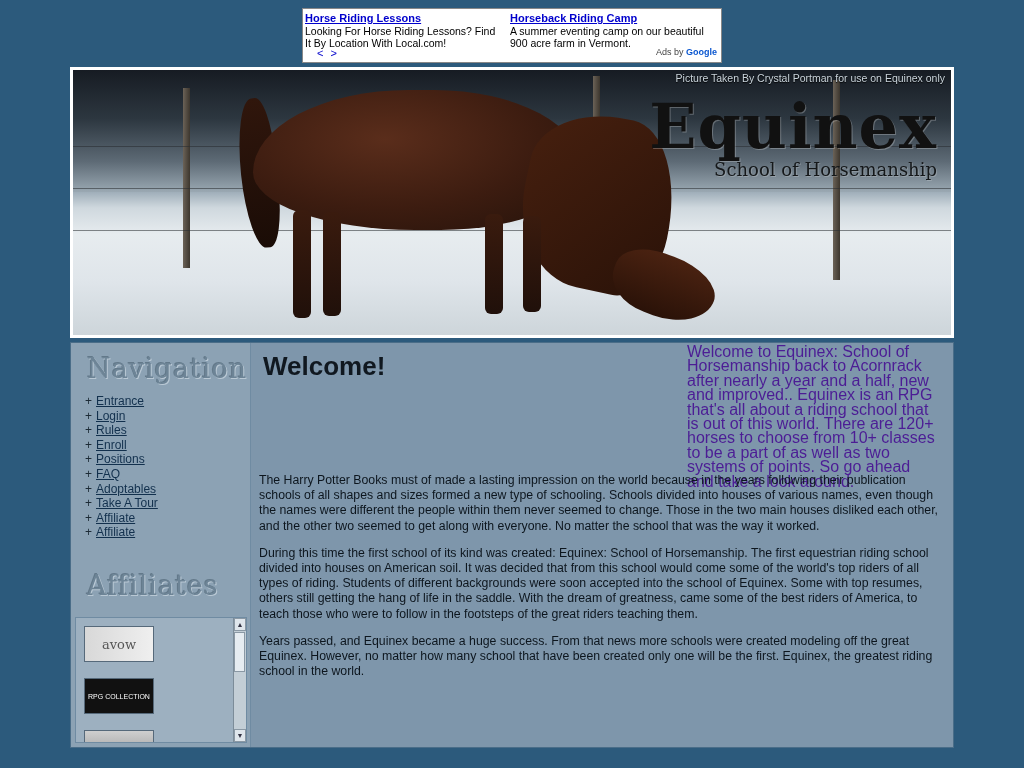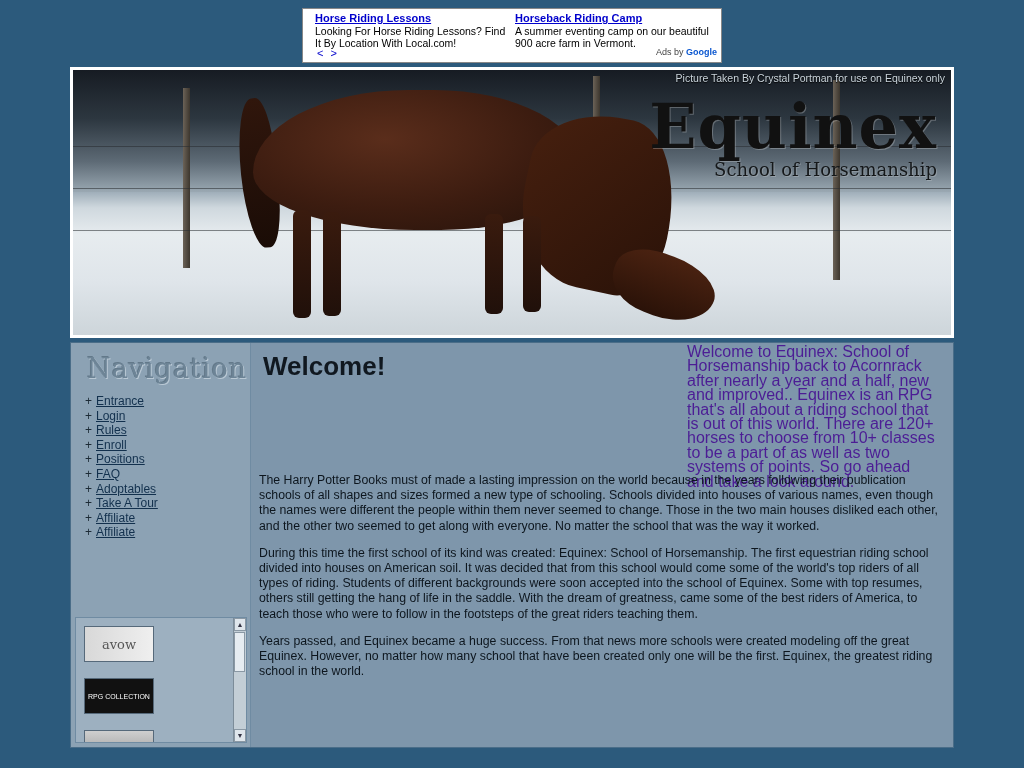--- a/index.html
+++ b/index.html
@@ -27,21 +27,21 @@
     top: 8px;
     width: 420px;
     height: 55px;
     background: #ffffff;
     border: 1px solid #888;
     box-sizing: border-box;
     overflow: hidden;
   }
   .ad-cols {
     display: flex;
-    padding: 3px 6px 0 12px;
+    padding: 3px 6px 0 2px;
   }
   .ad-col {
     width: 50%;
     box-sizing: border-box;
     padding-right: 6px;
   }
   .ad-title {
     color: #0000cc;
     font-size: 11px;
     font-weight: bold;
@@ -430,20 +430,21 @@
         <li><span class="plus">+</span><a>Rules</a></li>
         <li><span class="plus">+</span><a>Enroll</a></li>
         <li><span class="plus">+</span><a>Positions</a></li>
         <li><span class="plus">+</span><a>FAQ</a></li>
         <li><span class="plus">+</span><a>Adoptables</a></li>
         <li><span class="plus">+</span><a>Take A Tour</a></li>
         <li><span class="plus">+</span><a>Affiliate</a></li>
         <li><span class="plus">+</span><a>Affiliate</a></li>
       </ul>
 
+      <div class="aff-head">Affiliates</div>
 
       <div class="aff-box">
         <div class="aff-grid">
           <div class="aff-item a1">avow</div>
           <div class="aff-item a2">RPG COLLECTION</div>
           <div class="aff-item a3">RPG</div>
           <div class="aff-item a4">Conclave</div>
           <div class="aff-item a5">Carco Zanithe</div>
           <div class="aff-item a6">this image or video has been moved or deleted</div>
           <div class="aff-item a7">Whispering Sycamores</div>

